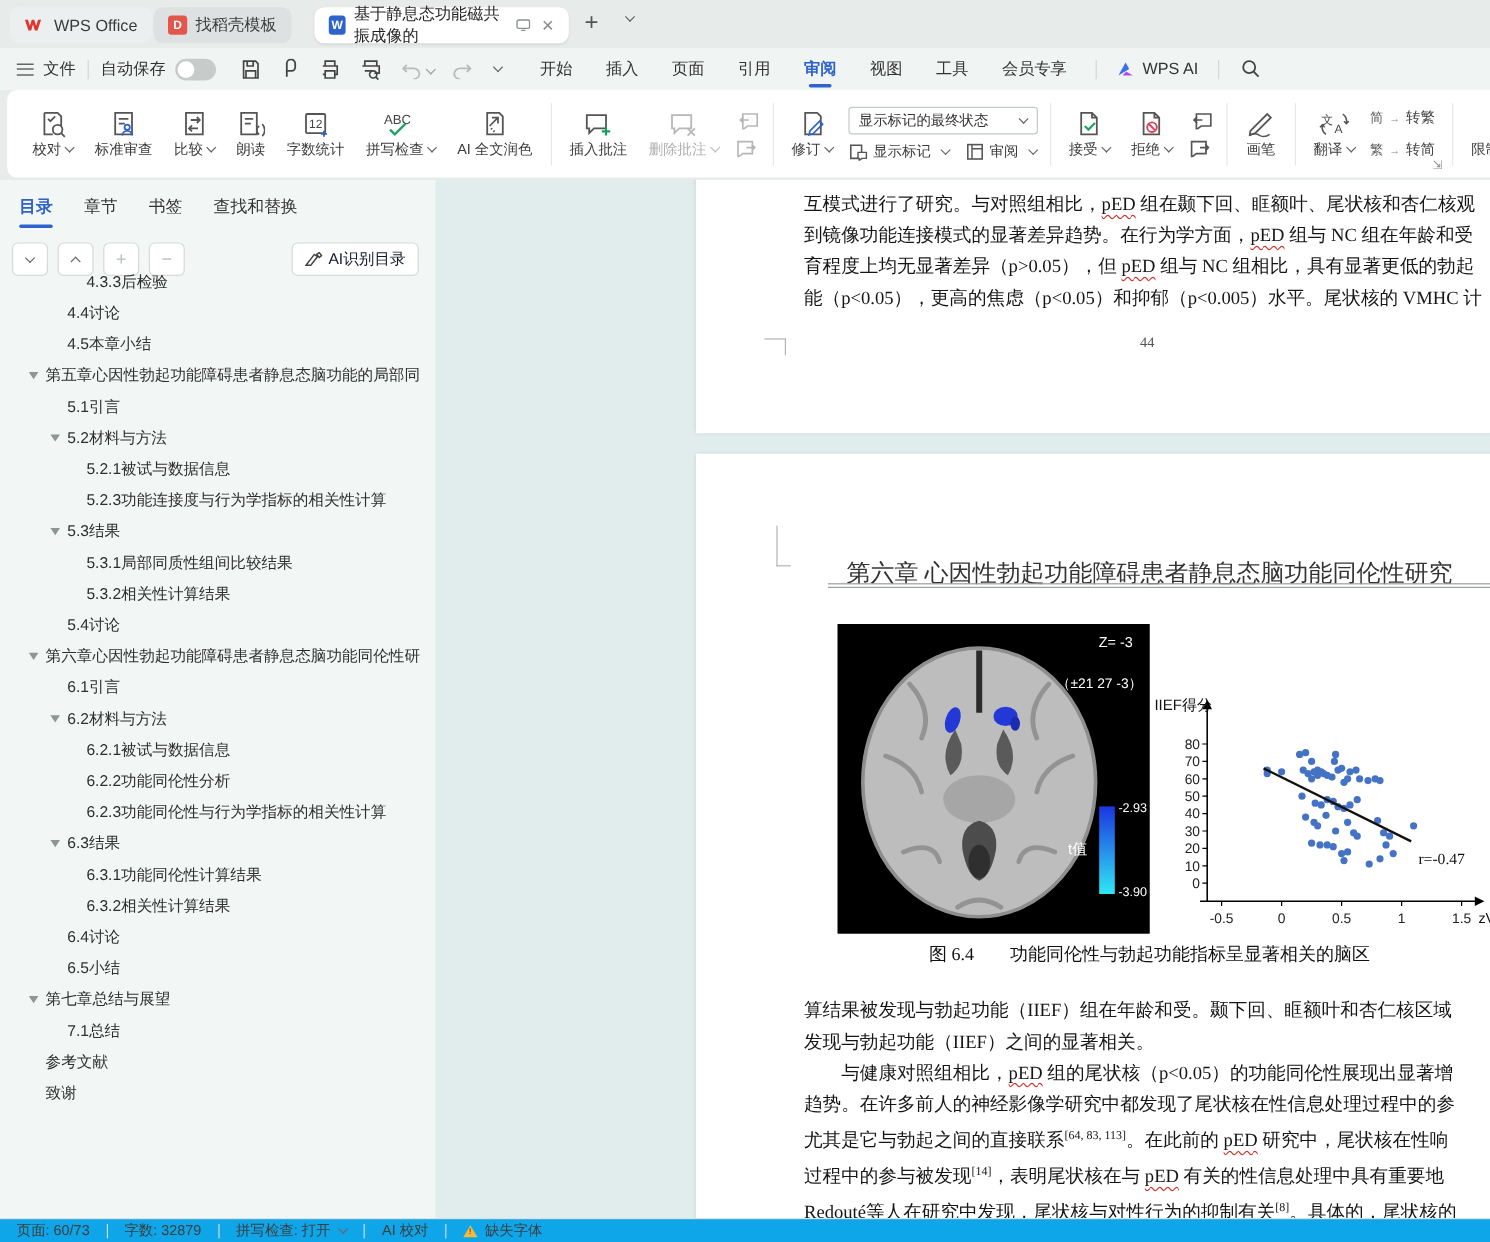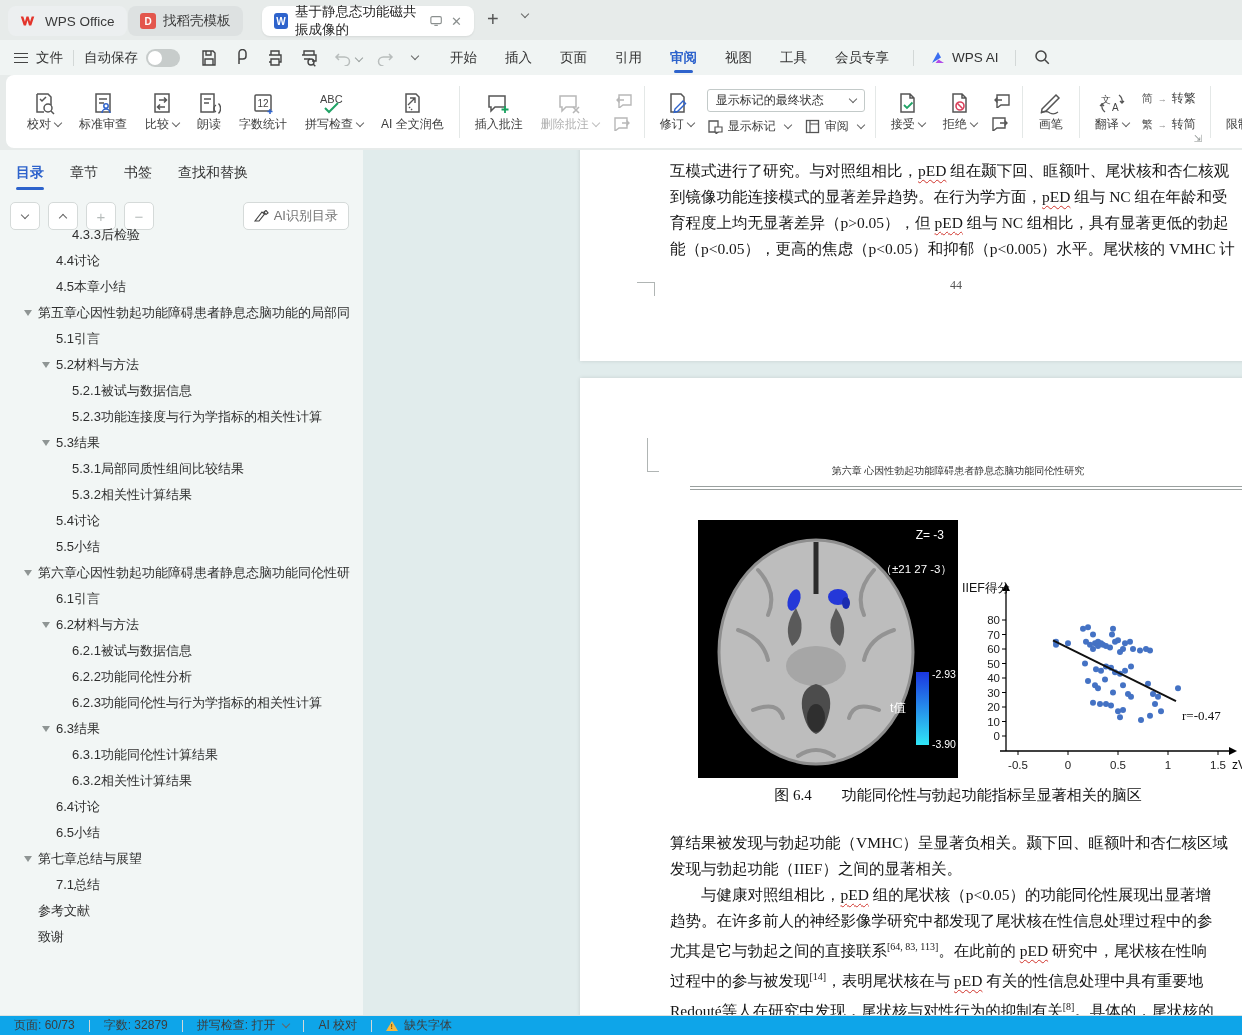--- a/index.html
+++ b/index.html
@@ -64,21 +64,21 @@
   .stab.active:after { content:""; position:absolute; left:0; right:0; bottom:6px; height:3px;
     border-radius:2px; background:#2e63cc; }
   .side-x { position:absolute; right:16px; top:13px; font-size:15px; color:#666; cursor:pointer; }
   #sidetools { position:absolute; left:10px; top:52px; width:343px; height:32px; }
   .sqbtn { position:absolute; top:0; width:30px; height:28px; background:#fff; border:1px solid #d5dad9;
     border-radius:5px; display:flex; align-items:center; justify-content:center; cursor:pointer; }
   .sqbtn .chev { margin:0; }
   .sqbtn.up .chev { transform:rotate(-135deg); margin-top:3px; }
   .pm { font-size:15px; color:#b6bcbb; line-height:1; }
   #aibtn { position:absolute; right:4px; top:0; height:28px; background:#fff; border:1px solid #d5dad9;
-    border-radius:5px; display:flex; align-items:center; gap:5px; padding:0 10px; font-size:13px; color:#737373; cursor:pointer; }
+    border-radius:5px; display:flex; align-items:center; gap:5px; padding:0 10px; font-size:13px; color:#0f172a; cursor:pointer; }
   #outline { position:absolute; left:0; top:86px; width:352px; height:779px; overflow:hidden; }
   .orow { height:26px; display:flex; align-items:center; font-size:13px; color:#2f2f2f;
     white-space:nowrap; cursor:pointer; }
   .arrow-slot { width:14px; flex:none; display:flex; align-items:center; }
   .tri { width:0; height:0; border-left:4.5px solid transparent; border-right:4.5px solid transparent;
     border-top:6px solid #8f9594; }
   #sscroll { position:absolute; right:3px; top:578px; width:6px; height:282px; border-radius:3px; background:#c7cdcc; }
 
   
   #docarea { position:absolute; left:363px; top:150px; width:879px; height:865px; background:#e1ecec; overflow:hidden; }
@@ -88,21 +88,21 @@
   .docline { font-family:"Liberation Serif", serif; font-size:15.5px; color:#161616;
     line-height:26px; white-space:nowrap; }
   #p1text { position:absolute; left:90px; top:48px; }
   #p1num { position:absolute; left:370px; top:168px; font-family:"Liberation Serif", serif;
     font-size:12px; color:#555; }
   .cropmark1 { position:absolute; left:57px; top:172px; width:18px; height:14px;
     border-top:1px solid #b0b5b4; border-right:1px solid #b0b5b4; }
   .cropmark2 { position:absolute; left:67px; top:60px; width:12px; height:34px;
     border-left:1px solid #b0b5b4; border-bottom:1px solid #b0b5b4; }
   #p2header { position:absolute; left:378px; top:86px; transform:translateX(-50%);
-    font-family:"Liberation Serif", serif; font-size:10px; color:#333; white-space:nowrap; }
+    font-family:"Liberation Serif", serif; font-size:20px; color:#333; white-space:nowrap; }
   .hrule { position:absolute; left:110px; width:690px; height:4px;
     border-top:1px solid #9aa09f; border-bottom:1px solid #9aa09f; top:108px; }
   #figure { position:absolute; left:0; top:140px; width:800px; height:270px; }
   #brainbox { position:absolute; left:118px; top:2px; width:260px; height:258px; background:#000; }
   #scatterwrap { position:absolute; left:380px; top:58px; width:290px; height:212px; background:#fff; }
   #caption { position:absolute; left:378px; top:408px; transform:translateX(-50%);
     font-family:"Liberation Serif", serif; font-size:15px; color:#111; white-space:nowrap; }
   #p2text { position:absolute; left:90px; top:452px; }
   .misspell { text-decoration:underline wavy #d0342c 1px; text-underline-offset:3px; }
   sup { font-size:10px; }
@@ -516,24 +516,20 @@
         <span class="arrow-slot"></span>
         <span>5.3.1局部同质性组间比较结果</span>
       </div>
       <div class="orow" style="padding-left: 58px;">
         <span class="arrow-slot"></span>
         <span>5.3.2相关性计算结果</span>
       </div>
       <div class="orow" style="padding-left: 42px;">
         <span class="arrow-slot"></span>
         <span>5.4讨论</span>
-      </div>
-      <div class="orow" style="padding-left: 42px;">
-        <span class="arrow-slot"></span>
-        <span>5.5小结</span>
       </div>
       <div class="orow" style="padding-left: 24px;">
         <span class="arrow-slot">
           <span class="tri"></span>
         </span>
         <span>第六章心因性勃起功能障碍患者静息态脑功能同伦性研 ...</span>
       </div>
       <div class="orow" style="padding-left: 42px;">
         <span class="arrow-slot"></span>
         <span>6.1引言</span>
@@ -742,21 +738,21 @@
             <line x1="93" y1="64.3" x2="216" y2="125.2" stroke="#111" stroke-width="2"></line>
             <text x="222" y="144" font-size="13" fill="#111" font-family="Liberation Serif, serif">r=-0.47</text>
           </svg>
       </div>
     </div>
 
     <div id="caption">
       <span>图 6.4</span>　　<span>功能同伦性与勃起功能指标呈显著相关的脑区</span>
     </div>
     <div id="p2text">
-        <div class="docline">算结果被发现与勃起功能（VMHC）呈显著负相关。颞下回、眶额叶和杏仁核区域</div>
+        <div class="docline">算结果被发现与勃起功能（IIEF）组在年龄和受。颞下回、眶额叶和杏仁核区域</div>
         <div class="docline">发现与勃起功能（IIEF）之间的显著相关。</div>
         <div class="docline">　　与健康对照组相比，<span class="misspell">pED</span> 组的尾状核（p&lt;0.05）的功能同伦性展现出显著增</div>
         <div class="docline">趋势。在许多前人的神经影像学研究中都发现了尾状核在性信息处理过程中的参</div>
         <div class="docline">尤其是它与勃起之间的直接联系<sup>[64, 83, 113]</sup>。在此前的 <span class="misspell">pED</span> 研究中，尾状核在性响</div>
         <div class="docline">过程中的参与被发现<sup>[14]</sup>，表明尾状核在与 <span class="misspell">pED</span> 有关的性信息处理中具有重要地</div>
         <div class="docline"><span class="misspell">Redouté</span>等人在研究中发现，尾状核与对性行为的抑制有关<sup>[8]</sup>。具体的，尾状核的</div>
       </div>
   </div>
 </div>
 

